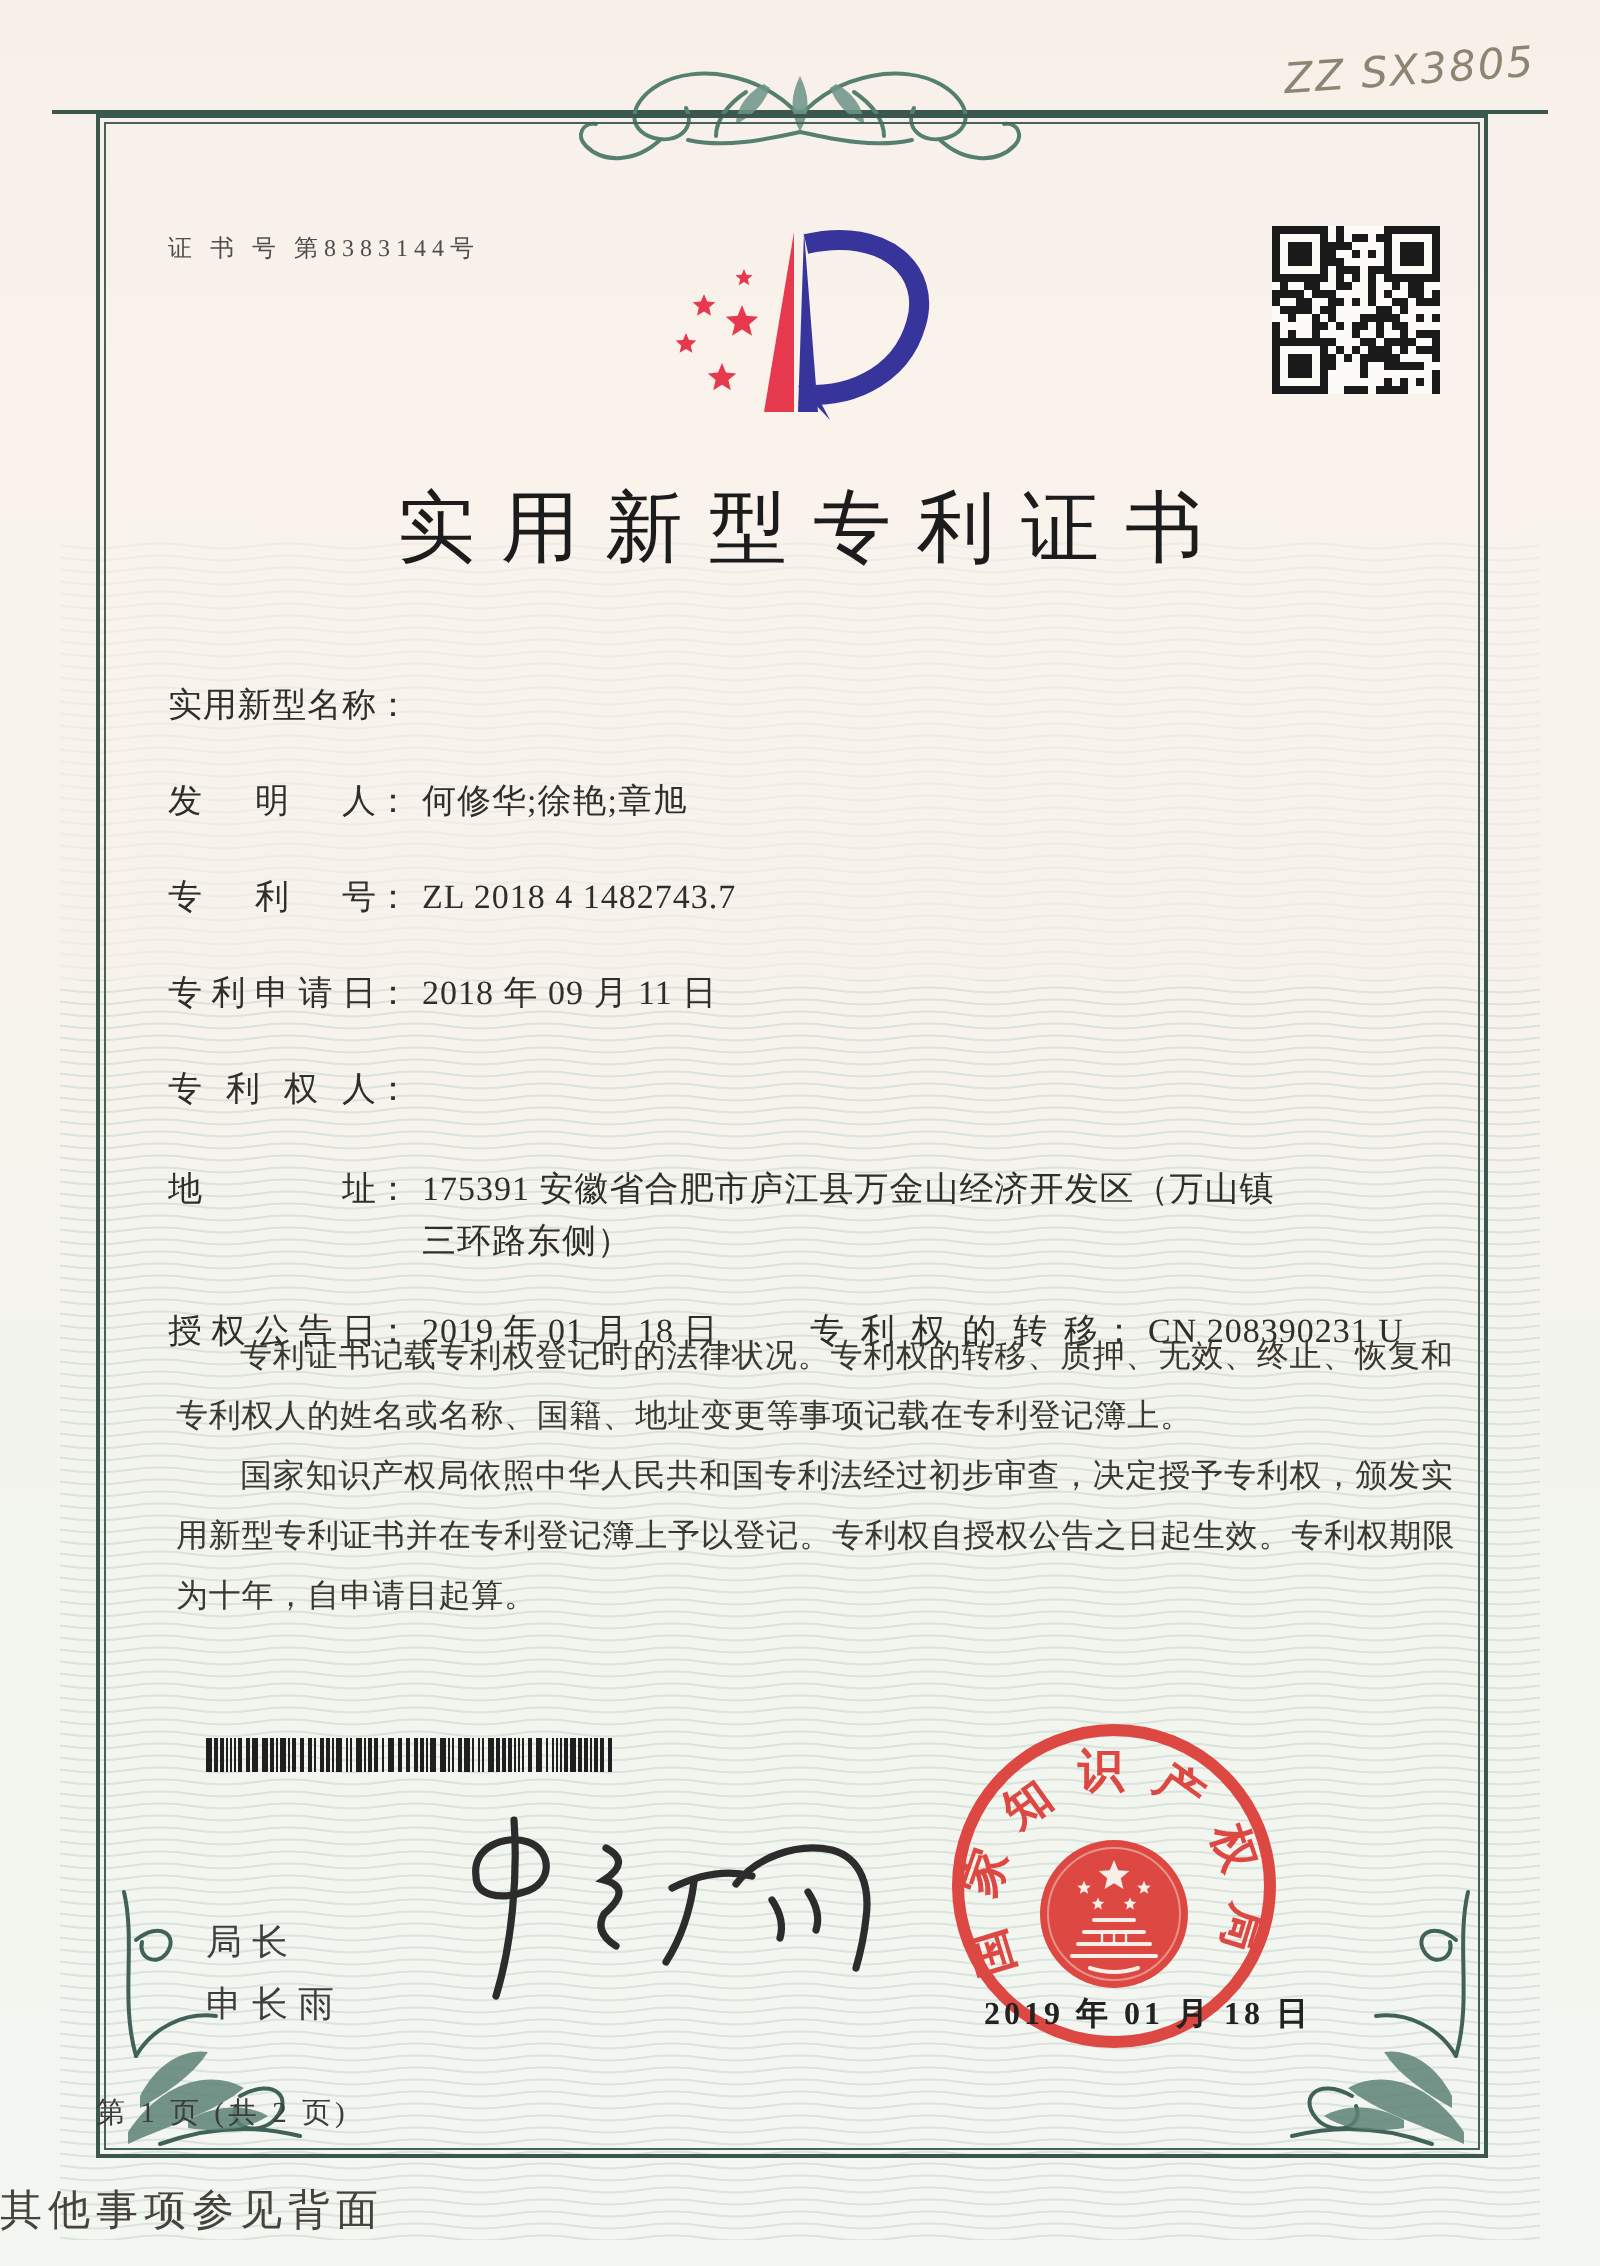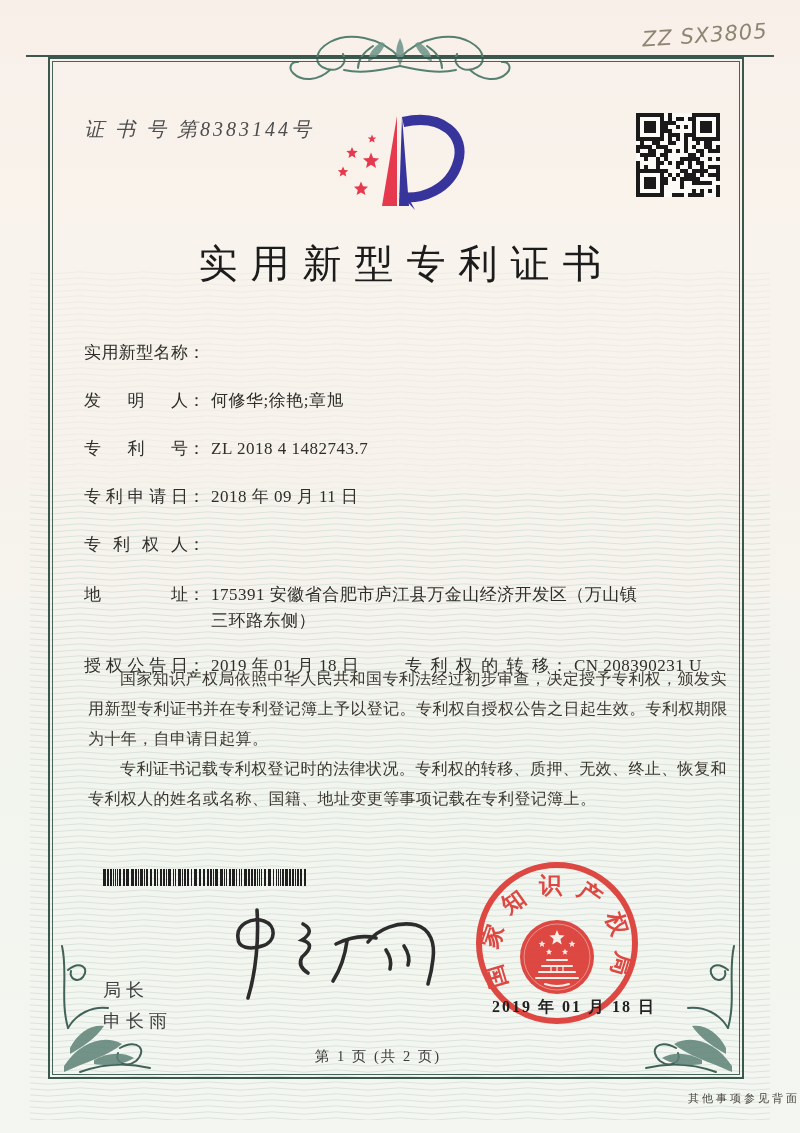--- a/index.html
+++ b/index.html
@@ -10,52 +10,52 @@
   .decor{position:absolute;pointer-events:none;}
 
   .top-line{position:absolute;left:26px;top:55px;width:748px;height:2px;background:#3b584f;}
   .frame{position:absolute;left:48px;top:57px;width:692px;height:1018px;border:2.5px solid #3b584f;}
   .frame-inner{position:absolute;left:2px;top:2px;right:2px;bottom:2px;border:1px solid #46635a;}
 
   .handcode{position:absolute;left:642px;top:22px;width:160px;color:#8d8472;
     font-family:"DejaVu Sans",sans-serif;font-style:italic;font-size:21px;letter-spacing:1px;
     transform:rotate(-4deg);}
 
-  .cert-no{position:absolute;left:84px;top:116px;font-size:20px;letter-spacing:3px;color:#4e4e4e;font-style:italic;}
+  .cert-no{position:absolute;left:84px;top:116px;font-size:12px;letter-spacing:3px;color:#4e4e4e;}
   .logo{position:absolute;left:335px;top:106px;}
   .qr{position:absolute;left:636px;top:113px;width:84px;height:84px;}
 
   .title{position:absolute;left:0;top:237px;width:100%;text-align:center;
     font-size:39px;letter-spacing:13px;text-indent:13px;color:#1c1c1c;}
 
   .fields{position:absolute;left:84px;top:342px;right:50px;font-size:17px;color:#2f2e2a;}
   .frow{display:flex;line-height:22px;margin-bottom:26px;align-items:flex-start;}
   .flabel{display:inline-block;flex:none;width:104px;text-align:justify;text-align-last:justify;}
   .fcolon{flex:none;margin-right:6px;}
   .fvalue{letter-spacing:.5px;white-space:pre-line;}
   .addr-row{margin-bottom:21px;line-height:26px;}
   .gdate{width:188px;flex:none;}
   .glabel2{width:146px;letter-spacing:2px;margin-left:6px;}
 
   .paras{position:absolute;left:88px;top:664px;width:646px;color:#3a382f;}
   .paras p{margin:0;font-size:16px;line-height:30px;text-indent:2em;letter-spacing:.4px;}
 
   .barcode{position:absolute;left:103px;top:869px;}
-  .signer{position:absolute;left:103px;top:976px;font-family:Liberation Mono, monospace;
+  .signer{position:absolute;left:103px;top:956px;font-family:Liberation Serif, serif;
     font-size:18px;line-height:31px;letter-spacing:5px;color:#3e3e3e;}
   .signature{position:absolute;left:218px;top:880px;}
 
   .seal{position:absolute;left:473px;top:859px;opacity:.92;}
   .seal-date{position:absolute;left:492px;top:997px;font-size:16px;font-weight:600;
     letter-spacing:2px;color:#222;z-index:6;}
 
-  .pagefoot{position:absolute;left:48px;top:1047px;width:660px;text-align:center;
+  .pagefoot{position:absolute;left:48px;top:1047px;width:660px;
     font-size:14.5px;letter-spacing:2px;color:#3c3c3c;}
-  .backnote{position:absolute;left:0;top:1091px;width:100%;text-align:right;
-    font-size:11px;letter-spacing:3px;color:#45433b;}
+  .backnote{position:absolute;left:0;top:1091px;width:100%;text-align:left;
+    font-size:21px;letter-spacing:3px;color:#45433b;}
 </style>
 </head>
 <body>
 
 <div class="page">
 
   <svg class="decor" width="800" height="1133" style="left:0;top:0">
     <defs>
       <pattern id="wv" width="64" height="6" patternUnits="userSpaceOnUse">
         <path d="M0 3 Q16 0.6 32 3 T64 3" fill="none" stroke="#b9cfc4" stroke-width="1"></path>
@@ -412,22 +412,22 @@
       <span class="flabel">授权公告日</span>
         <span class="fcolon">：</span>
       <span class="fvalue gdate">2019 年 01 月 18 日</span>
       <span class="flabel glabel2">专利权的转移</span>
         <span class="fcolon">：</span>
       <span class="fvalue">CN 208390231 U</span>
     </div>
   </div>
 
   <div class="paras">
+    <p>专利证书记载专利权登记时的法律状况。专利权的转移、质押、无效、终止、恢复和专利权人的姓名或名称、国籍、地址变更等事项记载在专利登记簿上。</p>
     <p>国家知识产权局依照中华人民共和国专利法经过初步审查，决定授予专利权，颁发实用新型专利证书并在专利登记簿上予以登记。专利权自授权公告之日起生效。专利权期限为十年，自申请日起算。</p>
-    <p>专利证书记载专利权登记时的法律状况。专利权的转移、质押、无效、终止、恢复和专利权人的姓名或名称、国籍、地址变更等事项记载在专利登记簿上。</p>
   </div>
 
   <svg class="barcode" width="205" height="17" viewBox="0 0 205 17">
     <g id="barcode-bars" fill="#1f1f1f">
         <rect x="0" y="0" width="3" height="17"></rect>
         <rect x="4" y="0" width="2" height="17"></rect>
         <rect x="7" y="0" width="2" height="17"></rect>
         <rect x="10" y="0" width="1" height="17"></rect>
         <rect x="12" y="0" width="1" height="17"></rect>
         <rect x="14" y="0" width="1" height="17"></rect>

